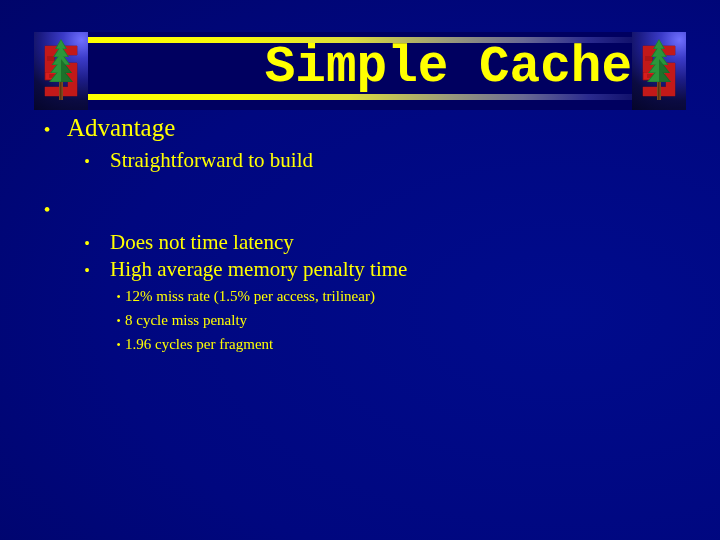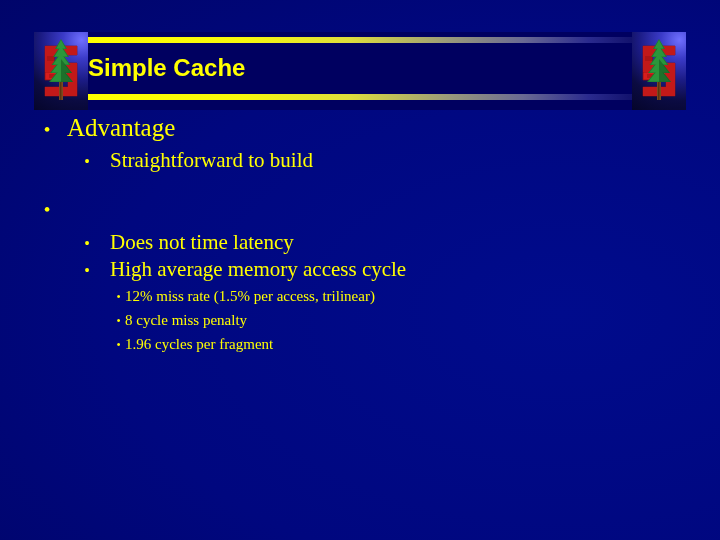--- a/index.html
+++ b/index.html
@@ -47,25 +47,25 @@
   #title-rule-top { top: 5px; }
   #title-rule-bottom { top: 62px; }
 
   #title-text {
     position: absolute;
     left: 54px;
     top: 12px;
     width: 544px;
     height: 50px;
     line-height: 48px;
-    text-align: left;
+    text-align: right;
     color: #ffff00;
-    font-family: Liberation Sans, sans-serif;
+    font-family: Liberation Mono, monospace;
     font-weight: bold;
-    font-size: 24px;
+    font-size: 51px;
     letter-spacing: 0px;
     white-space: nowrap;
   }
 
   
   .logo-plate {
     position: absolute;
     top: 0px;
     width: 54px;
     height: 78px;
@@ -228,21 +228,21 @@
       <span class="bullet-dot">•</span>
     </div>
 
     <div class="bullet-row lvl2" style="top:230px">
       <span class="bullet-dot">•</span>
       <span class="bullet-label">Does not time latency</span>
     </div>
 
     <div class="bullet-row lvl2" style="top:257px">
       <span class="bullet-dot">•</span>
-      <span class="bullet-label">High average memory access cycle</span>
+      <span class="bullet-label">High average memory penalty time</span>
     </div>
 
     <div class="bullet-row lvl3" style="top:287px">
       <span class="bullet-dot">•</span>
       <span class="bullet-label">12% miss rate (1.5% per access, trilinear)</span>
     </div>
 
     <div class="bullet-row lvl3" style="top:311px">
       <span class="bullet-dot">•</span>
       <span class="bullet-label">8 cycle miss penalty</span>

